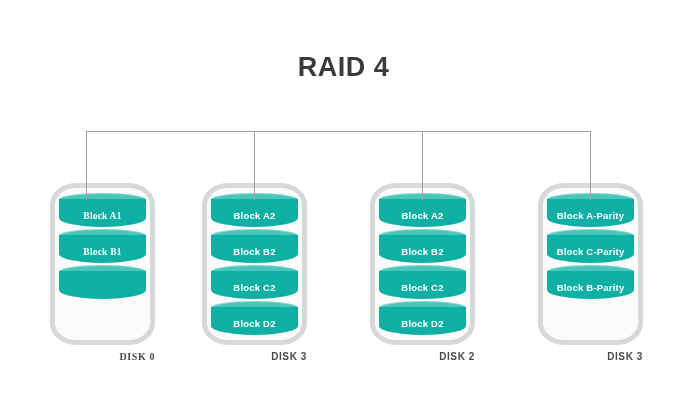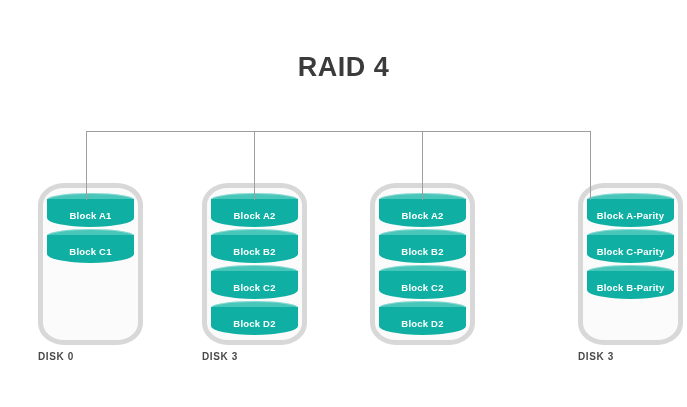--- a/index.html
+++ b/index.html
@@ -45,24 +45,24 @@
     background:var(--teal-body);
     border-radius:0 0 50% 50% / 0 0 9px 9px;
   }
   .block .label{
     position:absolute; top:13px; left:0; right:0; height:20px; line-height:20px;
     text-align:center; color:var(--block-text);
     font-size:9.5px; font-weight:700; letter-spacing:.2px; z-index:2;
     white-space:nowrap;
   }
   .disk-label{
-    position:absolute; top:351px; width:105px; text-align:left;
+    position:absolute; top:351px; width:105px; text-align:right;
     font-size:10px; font-weight:700; letter-spacing:.6px; color:var(--disk-label-text);
   }
-  .d0{left:38px;} .d1{left:202px;} .d2{left:370px;} .d3{left:538px;margin-left:40px;}
+  .d0{left:50px;font-family:Liberation Serif, serif;} .d1{left:202px;} .d2{left:370px;} .d3{left:538px;}
   .x0{left:86px;} .x1{left:254px;} .x2{left:422px;} .x3{left:590px;}
 </style>
 </head>
 <body>
 
 <div class="canvas">
 
   <h1 class="title">RAID 4</h1>
 
   <div class="bus"></div>
@@ -74,21 +74,25 @@
   <div class="disk d0">
     <div class="case">
       <div class="block">
         <div class="ellipse"></div>
         <div class="body"></div>
         <div class="label">Block A1</div>
       </div>
       <div class="block">
         <div class="ellipse"></div>
         <div class="body"></div>
-        <div class="label">Block C1</div>
+        <div class="label">Block B1</div>
+      </div>
+      <div class="block">
+        <div class="ellipse"></div>
+        <div class="body"></div>
       </div>
     </div>
   </div>
 
   <div class="disk d1">
     <div class="case">
       <div class="block">
         <div class="ellipse"></div>
         <div class="body"></div>
         <div class="label">Block A2</div>
@@ -151,15 +155,16 @@
       <div class="block">
         <div class="ellipse"></div>
         <div class="body"></div>
         <div class="label">Block B-Parity</div>
       </div>
     </div>
   </div>
 
   <div class="disk-label d0">DISK 0</div>
   <div class="disk-label d1">DISK 3</div>
+  <div class="disk-label d2">DISK 2</div>
   <div class="disk-label d3">DISK 3</div>
 
 </div>
 
 </body></html>

